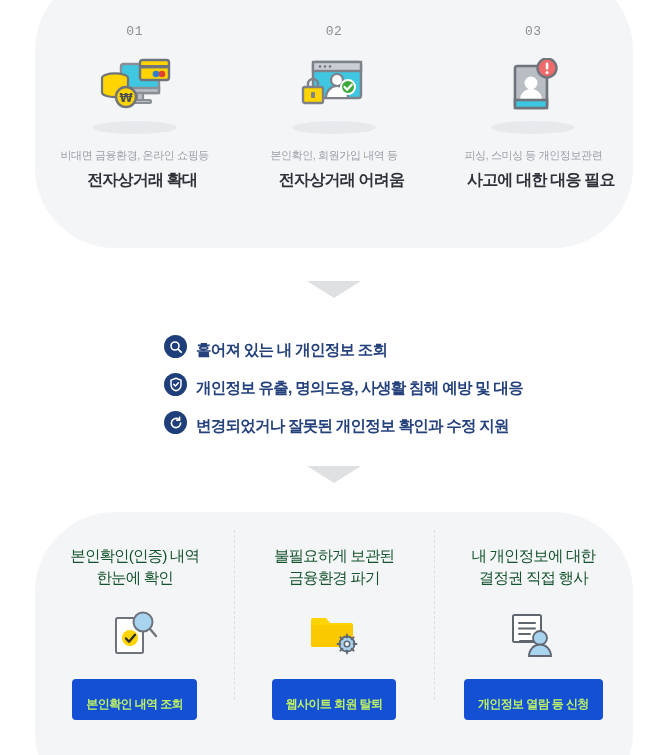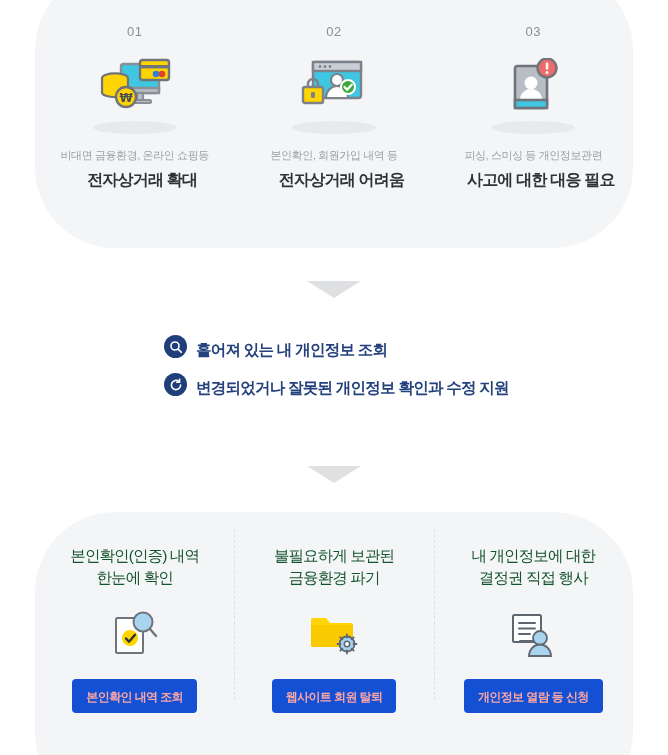--- a/index.html
+++ b/index.html
@@ -42,20 +42,21 @@
     align-items: center;
   }
 
   .step-num {
     font-size: 13px;
     color: #8b8f96;
     letter-spacing: 0.5px;
     font-weight: 400;
     line-height: 1;
     margin-bottom: 20px;
+    font-family: Liberation Mono, monospace;
   }
 
   .icon-stage {
     position: relative;
     width: 110px;
     height: 78px;
     display: flex;
     align-items: flex-start;
     justify-content: center;
   }
@@ -189,27 +190,27 @@
     height: 62px;
     margin-top: 16px;
     display: flex;
     align-items: center;
     justify-content: center;
   }
 
   .bot-btn {
     margin-top: 12px;
     background: #1450d4;
-    color: #fca5a5;
+    color: #bef264;
     font-size: 12px;
     font-weight: 700;
     letter-spacing: -0.6px;
     border: none;
     border-radius: 4px;
-    padding: 12px 14px 10px;
+    padding: 19px 14px 10px;
     line-height: 1;
     cursor: pointer;
     white-space: nowrap;
     font-family: inherit;
   }
 </style>
 </head>
 <body>
 
 <div class="page">
@@ -306,20 +307,29 @@
     <div class="bullet-row">
       <span class="bullet-icon">
         <svg width="14" height="14" viewBox="0 0 14 14">
           <circle cx="6" cy="6" r="4" fill="none" stroke="#ffffff" stroke-width="1.6"></circle>
           <line x1="9.1" y1="9.1" x2="12.2" y2="12.2" stroke="#ffffff" stroke-width="1.8" stroke-linecap="round"></line>
         </svg>
       </span>
       <span class="bullet-text">흩어져 있는 내 개인정보 조회</span>
     </div>
 
+    <div class="bullet-row">
+      <span class="bullet-icon">
+        <svg width="14" height="15" viewBox="0 0 14 15">
+          <path d="M7 1.2l5 1.9v4.3c0 3.2-2.1 5.4-5 6.4-2.9-1-5-3.2-5-6.4V3.1z" fill="none" stroke="#ffffff" stroke-width="1.5" stroke-linejoin="round"></path>
+          <path d="M4.7 7.3l1.7 1.8 3-3.3" fill="none" stroke="#ffffff" stroke-width="1.5" stroke-linecap="round" stroke-linejoin="round"></path>
+        </svg>
+      </span>
+      <span class="bullet-text">개인정보 유출, 명의도용, 사생활 침해 예방 및 대응</span>
+    </div>
 
     <div class="bullet-row">
       <span class="bullet-icon">
         <svg width="14" height="14" viewBox="0 0 14 14">
           <path d="M11.6 7a4.6 4.6 0 11-1.5-3.4" fill="none" stroke="#ffffff" stroke-width="1.6" stroke-linecap="round"></path>
           <path d="M10.6 1.3v2.9H7.7" fill="none" stroke="#ffffff" stroke-width="1.6" stroke-linecap="round" stroke-linejoin="round"></path>
         </svg>
       </span>
       <span class="bullet-text">변경되었거나 잘못된 개인정보 확인과 수정 지원</span>
     </div>

